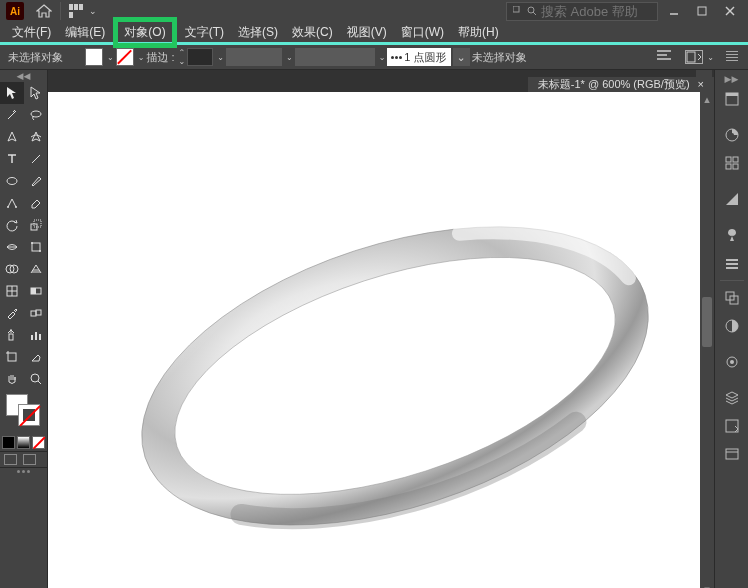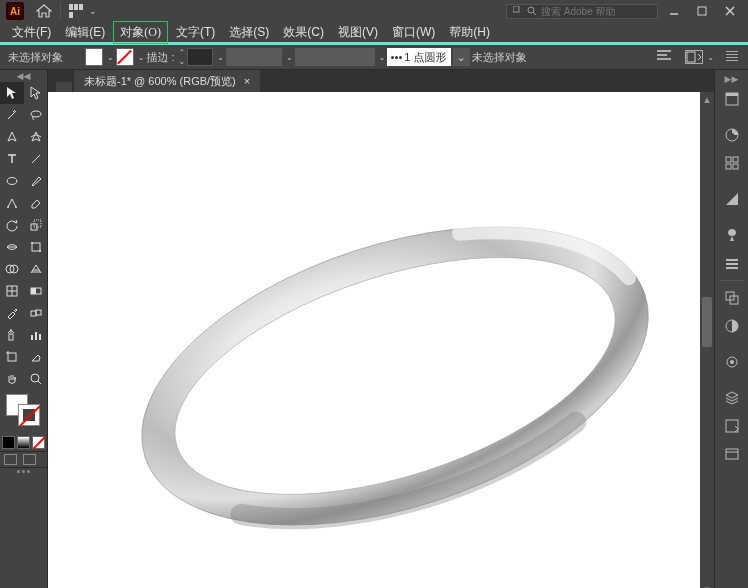--- a/index.html
+++ b/index.html
@@ -7,26 +7,26 @@
 
 .titlebar { height: 22px; background: #434343; display: flex; align-items: center; padding: 0 6px; }
 .titlebar .ai-logo { width: 18px; height: 18px; background: #310000; color: #ff9a00; display: flex; align-items: center; justify-content: center; font-weight: bold; font-size: 10px; border-radius: 2px; }
 .titlebar .home-icon { margin-left: 12px; width: 16px; height: 14px; }
 .titlebar .sep { width: 1px; height: 18px; background: #555; margin: 0 8px; }
 .titlebar .layout-icon { width: 16px; height: 14px; display: flex; flex-wrap: wrap; gap: 1px; }
 .titlebar .layout-icon span { width: 4px; height: 6px; background: #ccc; }
 .titlebar .dd { margin-left: 4px; font-size: 9px; }
 .titlebar .spacer { flex: 1; }
 .titlebar .search-wrap { display: flex; align-items: center; gap: 4px; background: #3a3a3a; border: 1px solid #555; padding: 1px 6px; }
-.titlebar .search-input { background: transparent; border: none; color: #999; outline: none; width: 110px; font-size: 10px; }
+.titlebar .search-input { background: transparent; border: none; color: #999; outline: none; width: 110px; font-size: 13px; }
 .titlebar .win-btn { width: 24px; height: 18px; display: flex; align-items: center; justify-content: center; margin-left: 4px; color: #ccc; }
 
 .menubar { height: 20px; background: #434343; display: flex; align-items: center; padding: 0 6px; gap: 2px; }
 .menubar .menu-item { padding: 2px 6px; color: #e0e0e0; font-size: 12px; }
-.menubar .menu-item.sel { border: 1px solid #22c55e; font-family: Liberation Serif, serif; }
+.menubar .menu-item.sel { border: 5px solid #22c55e; }
 
 .controlbar { height: 28px; background: #434343; border-top: 3px solid #5eead4; border-bottom: 1px solid #2a2a2a; display: flex; align-items: center; padding: 0 8px; gap: 2px; }
 .controlbar .swatch { width: 18px; height: 18px; border: 1px solid #666; display: flex; align-items: center; justify-content: center; }
 .controlbar .swatch.white { background: #fff; }
 .controlbar .swatch.none { background: #fff; position: relative; }
 .controlbar .swatch.none::after { content: ""; position: absolute; width: 120%; height: 2px; background: red; transform: rotate(-45deg); }
 .controlbar .label { color: #ccc; }
 .controlbar .dd-small { font-size: 8px; margin-left: 2px; }
 .controlbar .num-field { width: 26px; height: 18px; background: #2a2a2a; border: 1px solid #555; }
 .controlbar .wide-field { width: 56px; height: 18px; background: #5a5a5a; }
@@ -64,21 +64,21 @@
 .cm-box.grad { background: linear-gradient(#fff, #000); }
 .cm-box.none { background: #fff; position: relative; }
 .cm-box.none::after { content: ""; position: absolute; width: 16px; height: 1.5px; background: red; transform: rotate(-45deg); top: 5px; left: -2px; }
 .screen-modes { display: flex; padding: 2px 4px; gap: 6px; border-top: 1px solid #2a2a2a; }
 .sm-box { width: 13px; height: 11px; border: 1px solid #888; }
 .edit-mode { padding: 2px 4px; border-top: 1px solid #2a2a2a; }
 .dots3 { display: flex; gap: 2px; justify-content: center; }
 .dots3 span { width: 3px; height: 3px; background: #888; border-radius: 50%; }
 
 .doc-area { flex: 1; display: flex; flex-direction: column; background: #323232; }
-.tab-row { height: 22px; background: #323232; display: flex; align-items: flex-end; padding-left: 8px; }
+.tab-row { height: 22px; background: #323232; display: flex; align-items: flex-end; padding-left: 8px; flex-direction: column; }
 .tab-bump { width: 16px; height: 10px; background: #434343; margin-right: 2px; }
 .doc-tab { background: #434343; height: 22px; display: flex; align-items: center; padding: 0 10px; gap: 8px; color: #ddd; }
 .doc-tab .close-x { font-size: 11px; }
 
 .canvas-wrap { flex: 1; position: relative; background: #fff; margin: 0 0 0 0; display: flex; }
 .canvas { flex: 1; display: flex; align-items: center; justify-content: center; }
 .canvas svg { width: 100%; height: 100%; }
 .vscroll { width: 14px; background: #434343; display: flex; flex-direction: column; }
 .vscroll .arrow { height: 14px; display: flex; align-items: center; justify-content: center; color: #999; }
 .vscroll .track { flex: 1; position: relative; }

